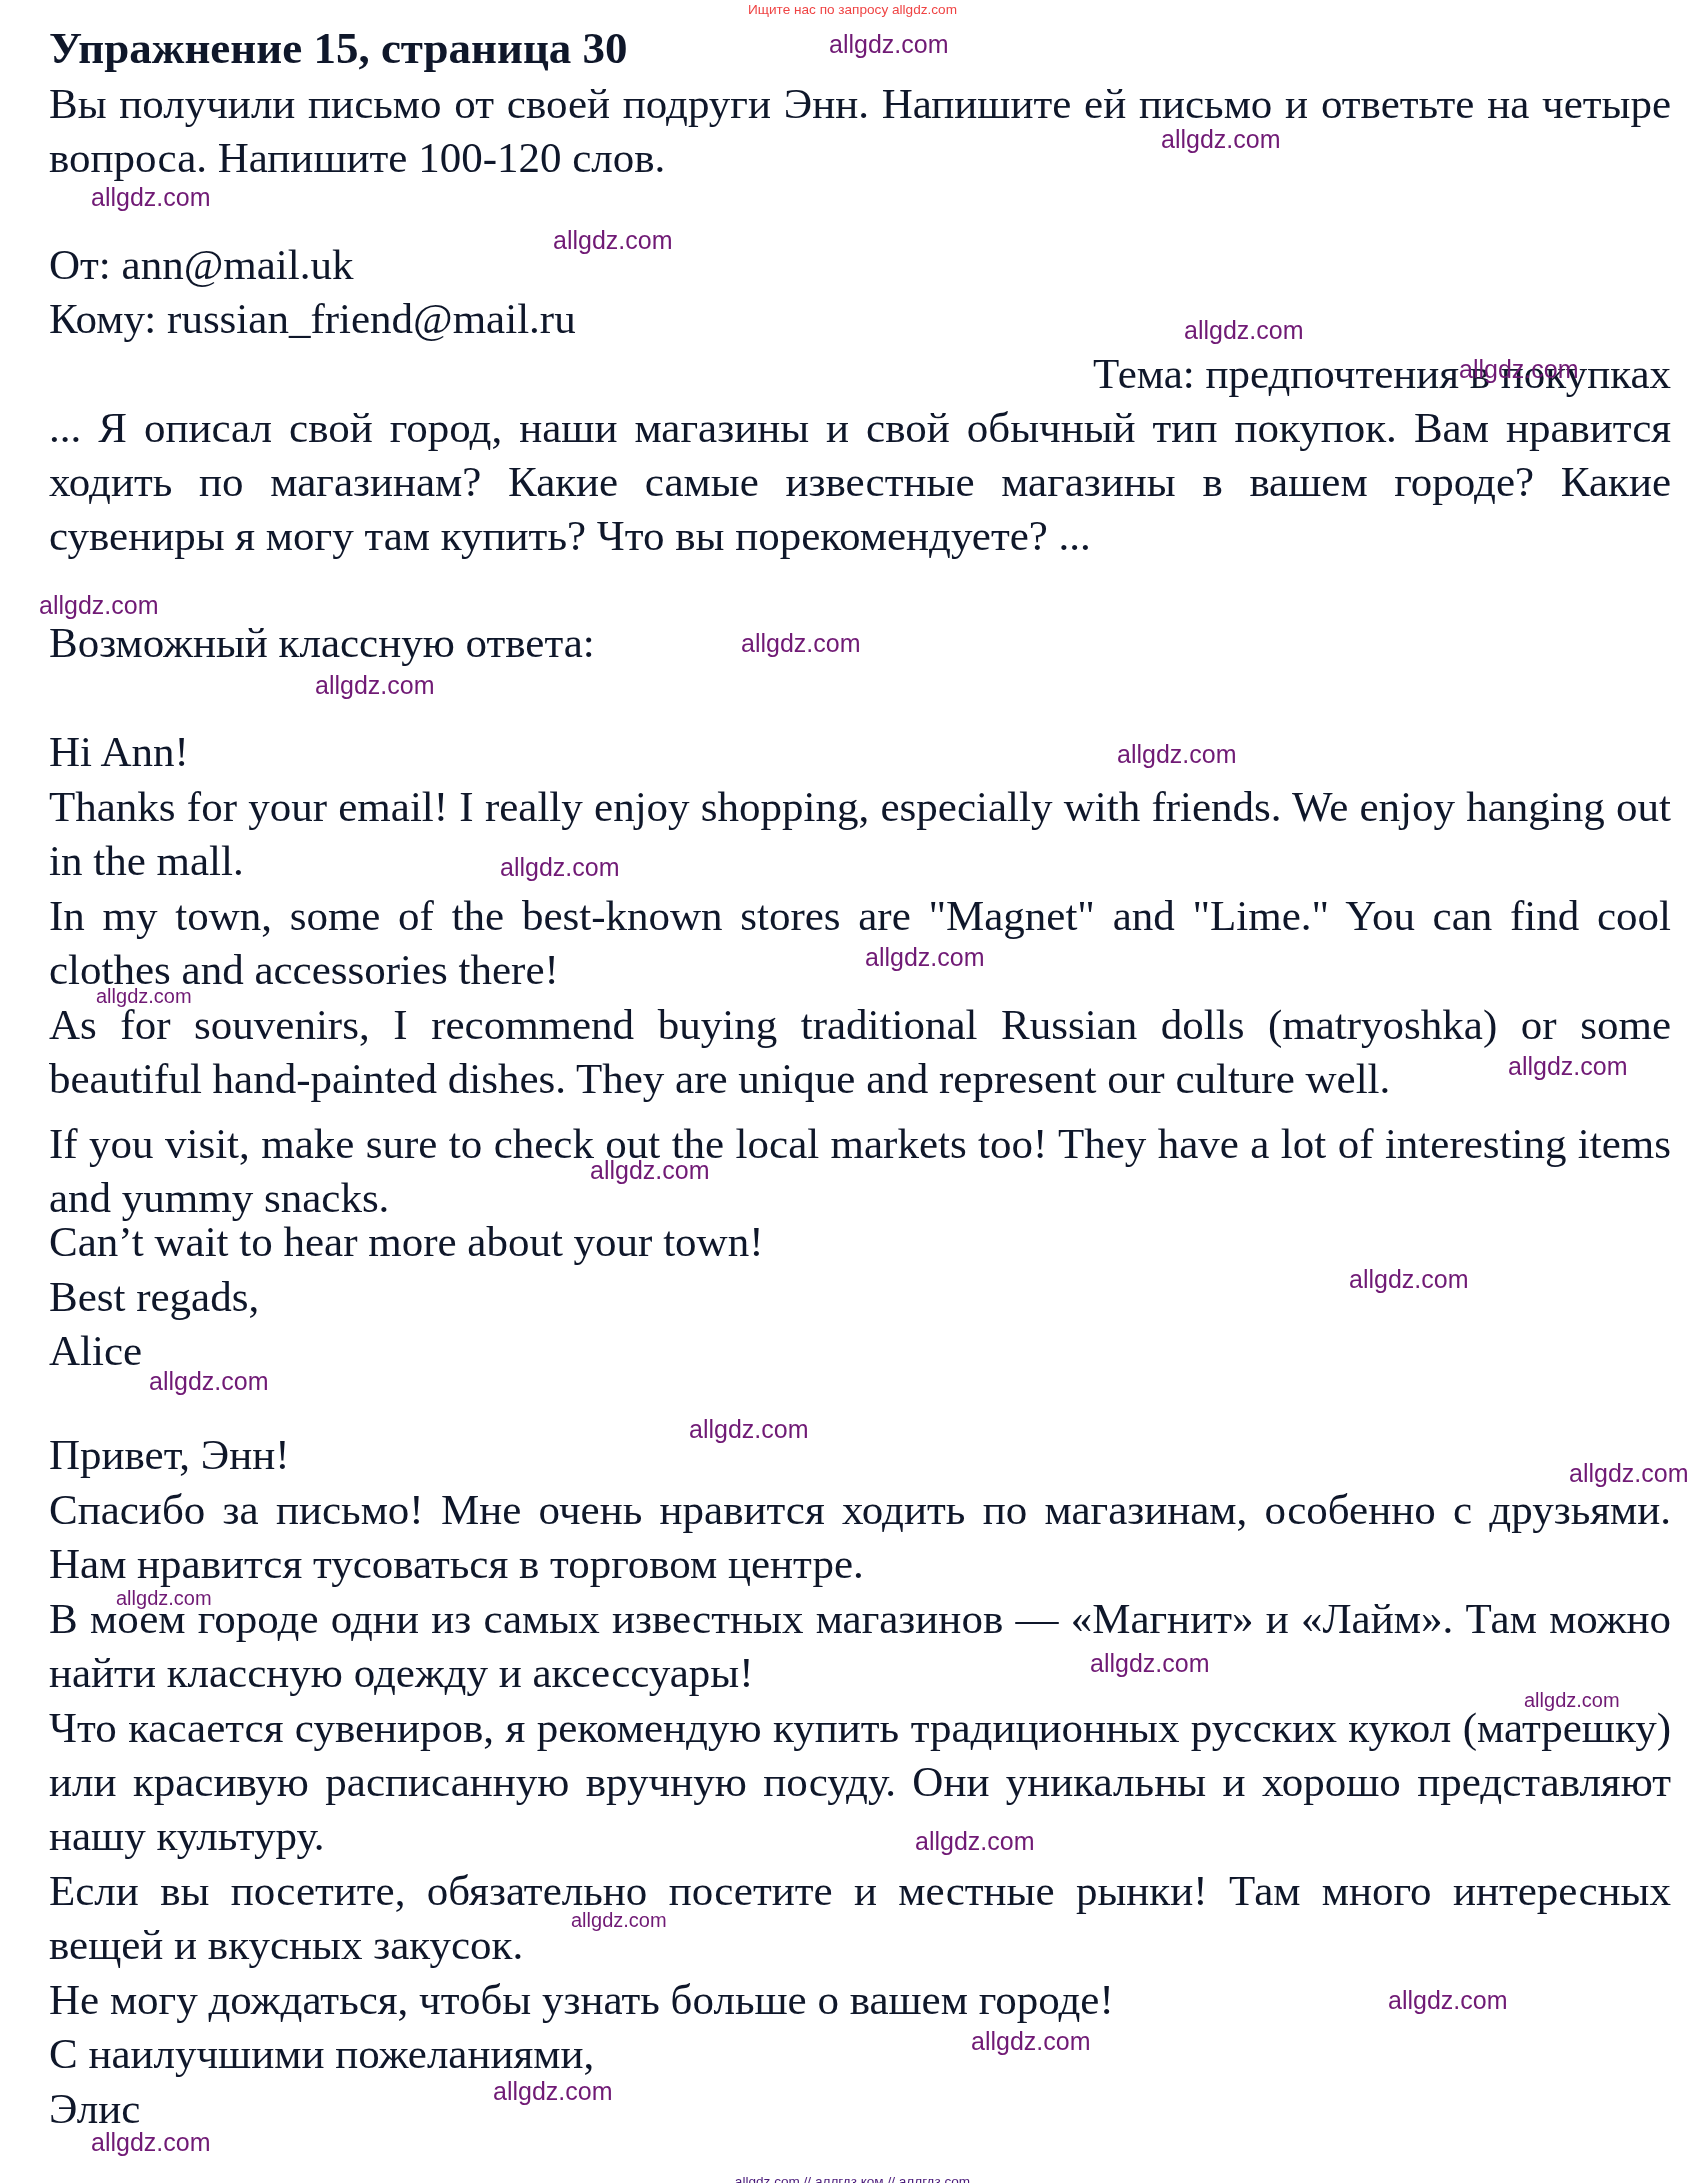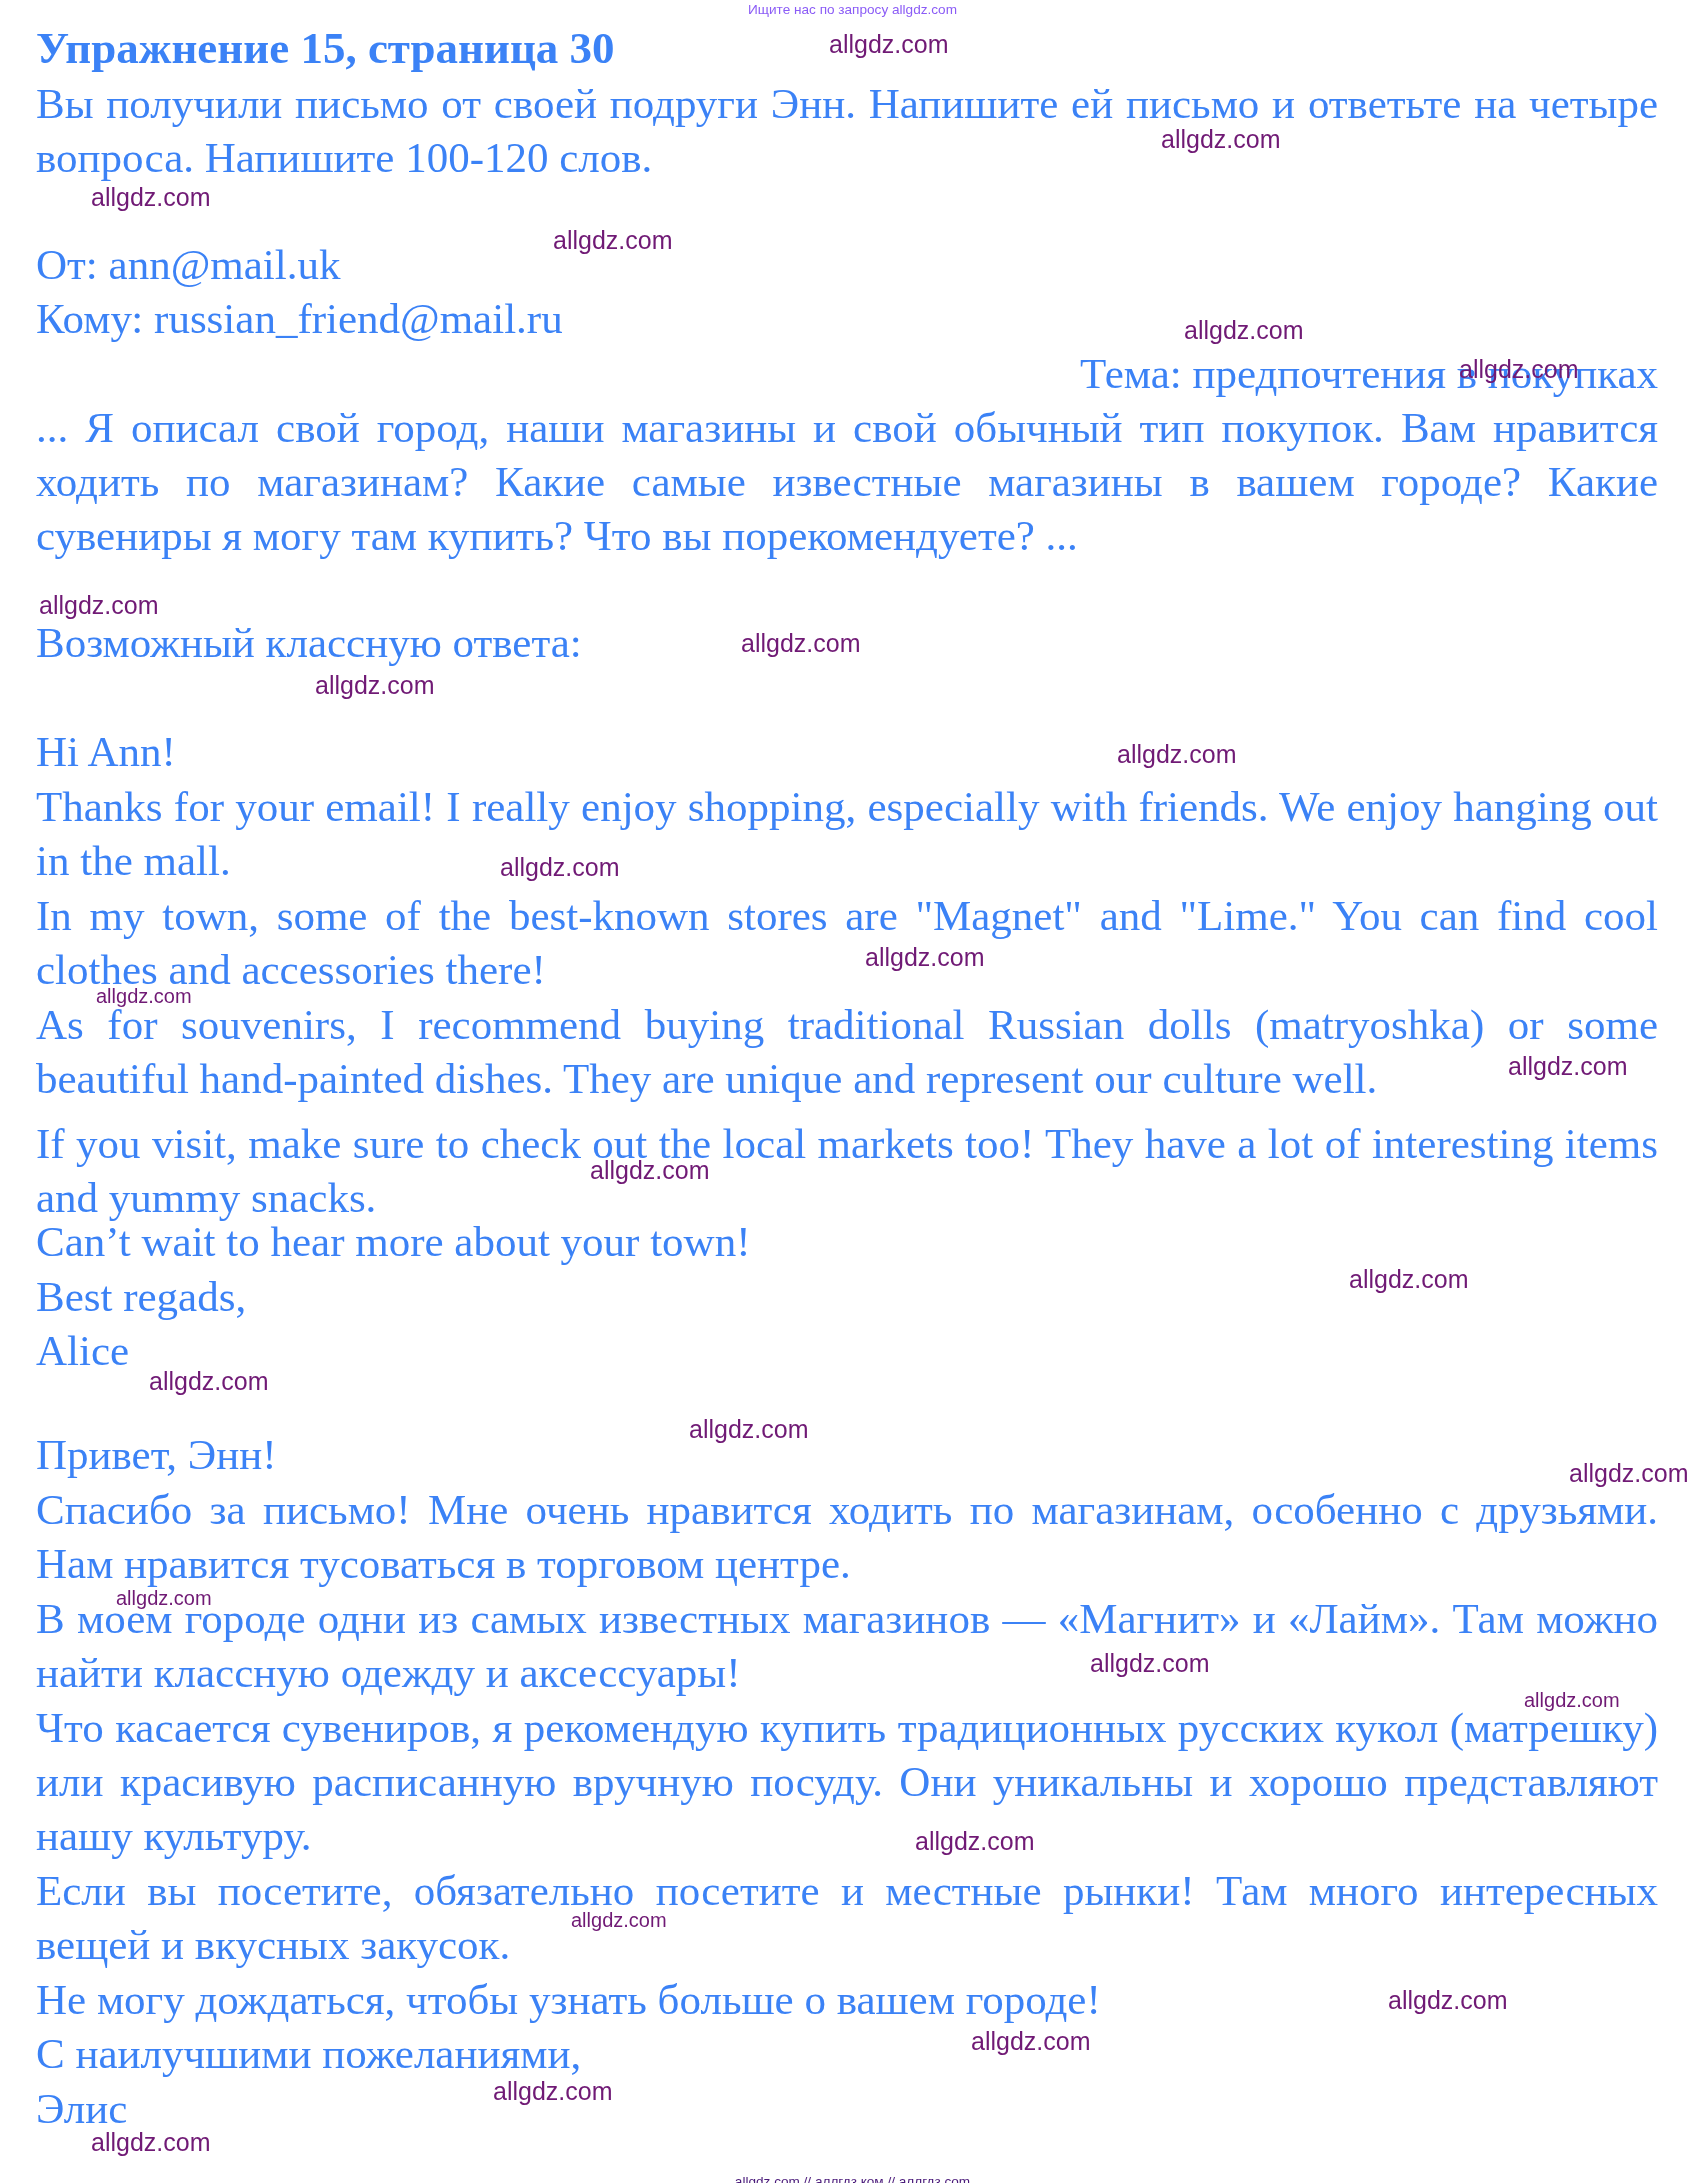--- a/index.html
+++ b/index.html
@@ -1,21 +1,21 @@
 <!DOCTYPE html>
 <html style="font-size:13px"><head>
 <meta charset="utf-8">
 <style>
   html, body { margin: 0; padding: 0; background: #ffffff; }
   body { width: 1705px; height: 2183px; position: relative; overflow: hidden; }
   .page { position: absolute; left: 0; top: 0; width: 1705px; height: 2183px; }
   .text {
-    position: absolute; left: 36px; width: 1622px;
+    position: absolute; left: 49px; width: 1622px;
     font-family: "Liberation Serif", "DejaVu Serif", serif;
-    font-size: 43px; line-height: 54px; color: #3b82f6;
+    font-size: 43px; line-height: 54px; color: #0f172a;
     transform-origin: left top;
   }
   .title { font-weight: bold; font-size: 45px; }
   .justify { text-align: justify; text-align-last: left; }
   .wm {
     position: absolute; font-family: "Liberation Sans", "DejaVu Sans", sans-serif;
     font-size: 25px; color: #701a75; white-space: nowrap;
   }
   .wm.small { font-size: 20px; }
   .top-banner {
@@ -25,21 +25,21 @@
   .bottom-banner {
     position: absolute; top: 2174px; left: 0; width: 1705px; text-align: center;
     font-family: "Liberation Sans", "DejaVu Sans", sans-serif; font-size: 13.6px;
   }
 </style>
 </head>
 <body>
 
 <div class="page">
 
-  <div class="top-banner" style="color:#8b5cf6">Ищите нас по запросу allgdz.com</div>
+  <div class="top-banner" style="color:#ef4444">Ищите нас по запросу allgdz.com</div>
 
   <div class="text title" style="top:21px;">Упражнение 15, страница 30</div>
 
   <div class="text justify" style="top:77px;">Вы получили письмо от своей подруги Энн. Напишите ей письмо и ответьте на четыре вопроса. Напишите 100-120 слов.</div>
 
   <div class="text" style="top:238px;">От: ann@mail.uk</div>
   <div class="text" style="top:292px;">Кому: russian_friend@mail.ru</div>
   <div class="text" style="top:347px;text-align:right;">Тема: предпочтения в покупках</div>
   <div class="text justify" style="top:401px;">... Я описал свой город, наши магазины и свой обычный тип покупок. Вам нравится ходить по магазинам? Какие самые известные магазины в вашем городе? Какие сувениры я могу там купить? Что вы порекомендуете? ...</div>
 

